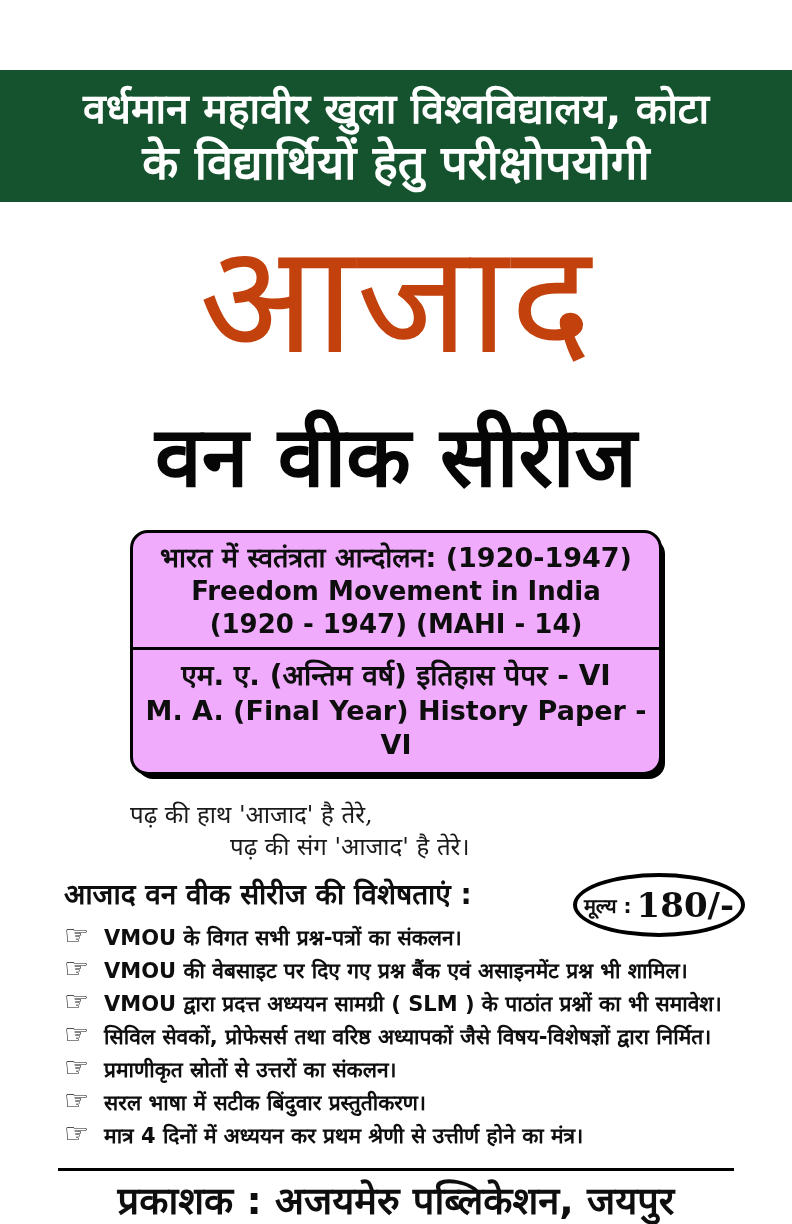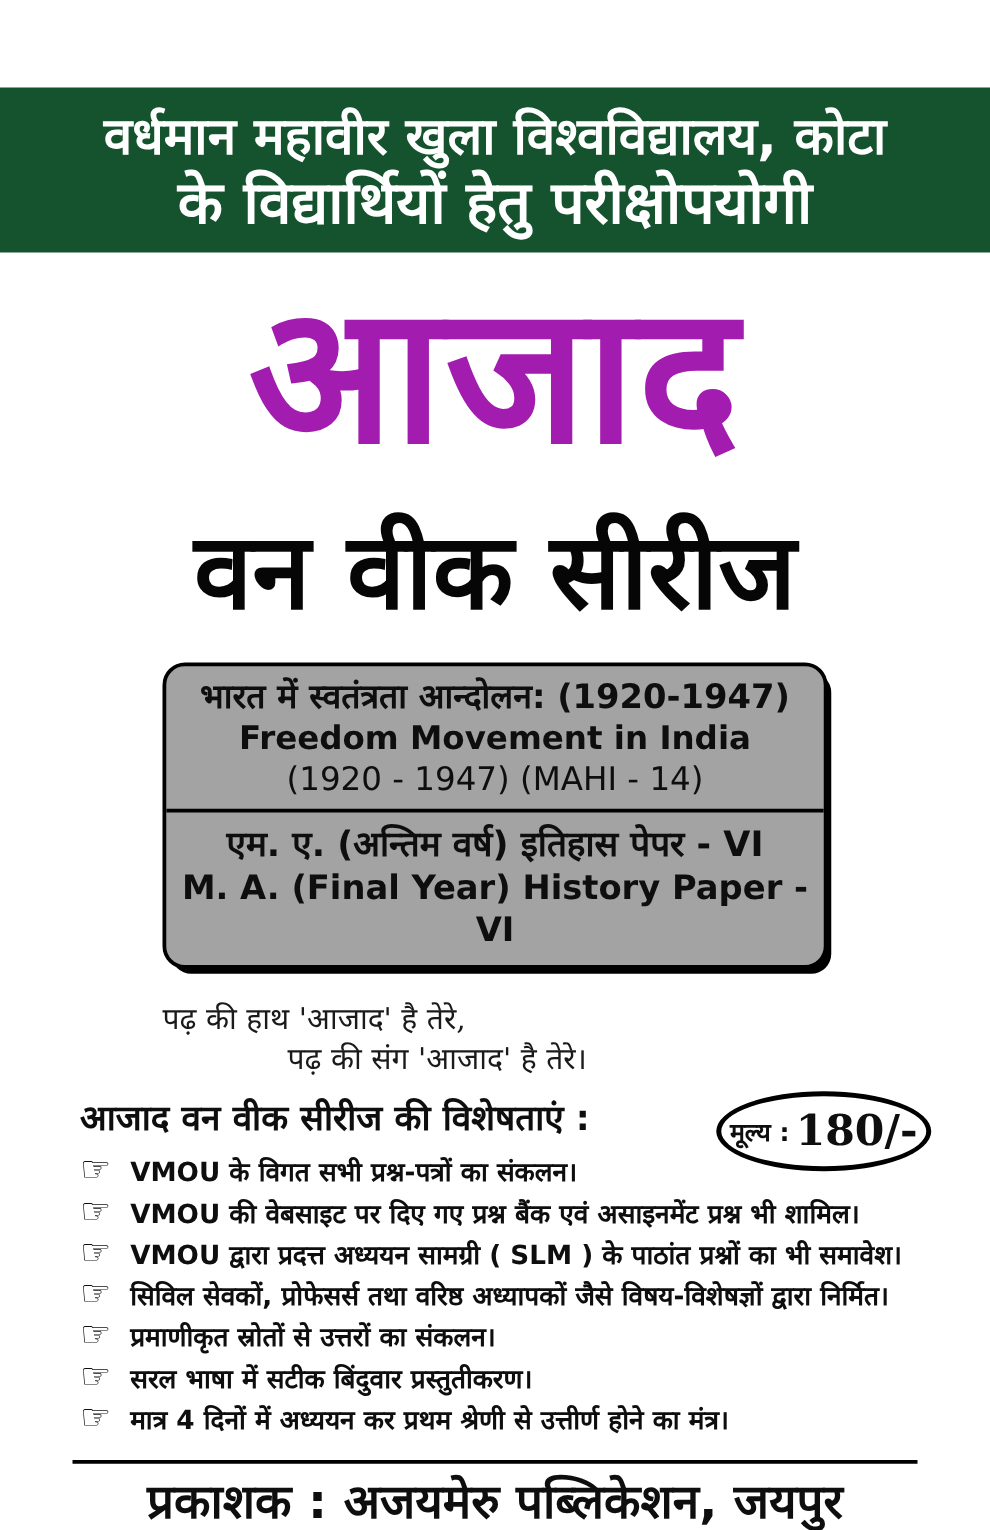--- a/index.html
+++ b/index.html
@@ -12,37 +12,37 @@
   .banner{
     margin-top:70px; width:100%; height:132px; background:#14532d;
     display:flex; flex-direction:column; align-items:center; justify-content:center;
     color:#ffffff; font-weight:700; text-align:center;
   }
   .banner .b1{ font-size:41px; line-height:54px; }
   .banner .b2{ font-size:47px; line-height:54px; }
   
   .title{
     height:196px; display:flex; align-items:center; justify-content:center;
-    font-family:"DejaVu Serif", serif; font-weight:700; font-size:152px; line-height:1;
-    letter-spacing:2px; color:#a21caf;
+    font-family:"DejaVu Serif", serif; font-weight:400; font-size:152px; line-height:1;
+    letter-spacing:2px; color:#c2410c;
   }
   .subtitle{
     height:118px; display:flex; align-items:center; justify-content:center;
     font-family:"DejaVu Serif", serif; font-weight:900; font-size:84px; line-height:1;
     color:#060606;
   }
   
   .subject-box{
     width:532px; margin:14px auto 0; border:3px solid #000; border-radius:18px;
-    background:#a3a3a3; box-shadow:5px 6px 0 -2px #000; text-align:center; overflow:hidden;
+    background:#f0abfc; box-shadow:5px 6px 0 -2px #000; text-align:center; overflow:hidden;
   }
   .sb-top{ padding:8px 6px 6px; border-bottom:3px solid #000; }
   .sb-top .h-hi{ font-size:27px; font-weight:700; line-height:34px; }
   .sb-top .h-en{ font-size:26px; font-weight:700; line-height:33px; }
-  .sb-top .h-code{ font-size:26px; font-weight:400; line-height:33px; }
+  .sb-top .h-code{ font-size:26px; font-weight:700; line-height:33px; }
   .sb-bot{ padding:8px 6px 10px; }
   .sb-bot .c-hi{ font-size:28px; font-weight:700; line-height:36px; }
   .sb-bot .c-en{ font-size:27px; font-weight:700; line-height:34px; }
   
   .slogan{ margin:24px 0 0 130px; font-family:"DejaVu Serif", serif; font-size:24px; line-height:32px; color:#1a1a1a; }
   .slogan .s2{ margin-left:100px; }
   
   .features{ position:relative; margin-top:14px; padding:0 40px 0 64px; }
   .feat-head{ font-size:28px; font-weight:800; line-height:36px; }
   .price-badge{

